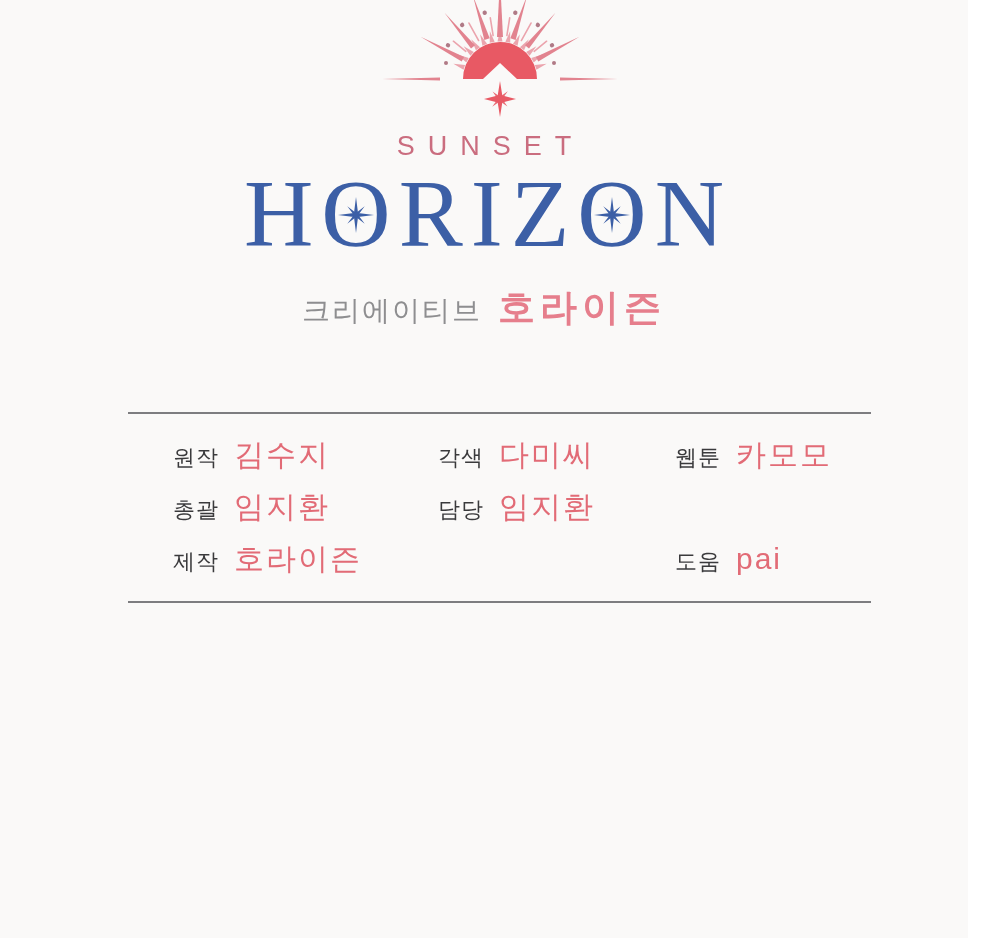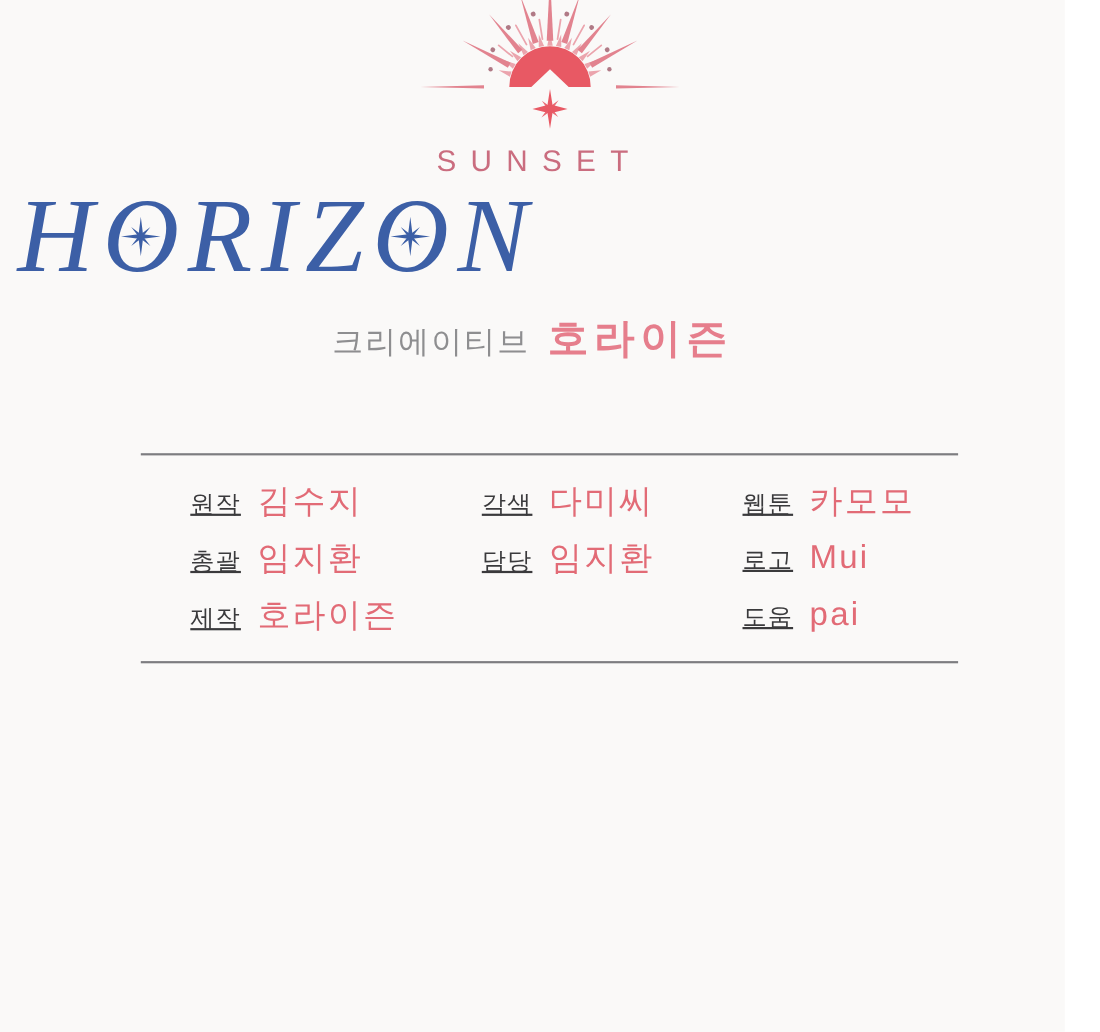--- a/index.html
+++ b/index.html
@@ -38,29 +38,28 @@
     font-size: 27px;
     font-weight: 400;
     letter-spacing: 13px;
     padding-left: 13px;
     box-sizing: border-box;
     color: var(--topline-rose, #ca6d7f);
   }
   .wordmark {
     position: absolute;
     top: 166px;
-    left: 16px;
-    width: 100%;
-    text-align: left;
+    left: 0;
+    width: 100%;
+    text-align: center;
     font-family: "Liberation Serif", "DejaVu Serif", serif;
     font-size: 96px;
     line-height: 1;
     color: var(--wordmark-blue, #3c5fa6);
     white-space: nowrap;
-    font-style: italic;
   }
   .wm-letter { display: inline-block; margin-right: 8px; }
   .wm-letter:last-child { margin-right: 0; }
   .wm-o { position: relative; }
   .wm-star {
     position: absolute;
     left: 50%;
     top: 29px;
     width: 40px;
     height: 40px;
@@ -108,21 +107,20 @@
     grid-template-columns: 265px 237px 1fr;
     height: 52px;
     align-items: center;
   }
   .credit-cell { display: flex; align-items: baseline; gap: 15px; }
   .credit-label {
     font-size: 22px;
     font-weight: 500;
     letter-spacing: 1px;
     color: var(--credit-label, #3a3a3c);
-    text-decoration: underline;
   }
   .credit-value {
     font-size: 30px;
     font-weight: 400;
     letter-spacing: 2px;
     color: var(--credit-value, #e26b76);
   }
 
   
   .copyright {
@@ -234,24 +232,20 @@
         </div>
         <div class="credit-row">
           <div class="credit-cell">
             <span class="credit-label">총괄</span>
             <span class="credit-value">임지환</span>
           </div>
           <div class="credit-cell">
             <span class="credit-label">담당</span>
             <span class="credit-value">임지환</span>
           </div>
-          <div class="credit-cell">
-            <span class="credit-label">로고</span>
-            <span class="credit-value">Mui</span>
-          </div>
         </div>
         <div class="credit-row">
           <div class="credit-cell">
             <span class="credit-label">제작</span>
             <span class="credit-value">호라이즌</span>
           </div>
           <div class="credit-cell"></div>
           <div class="credit-cell">
             <span class="credit-label">도움</span>
             <span class="credit-value">pai</span>

